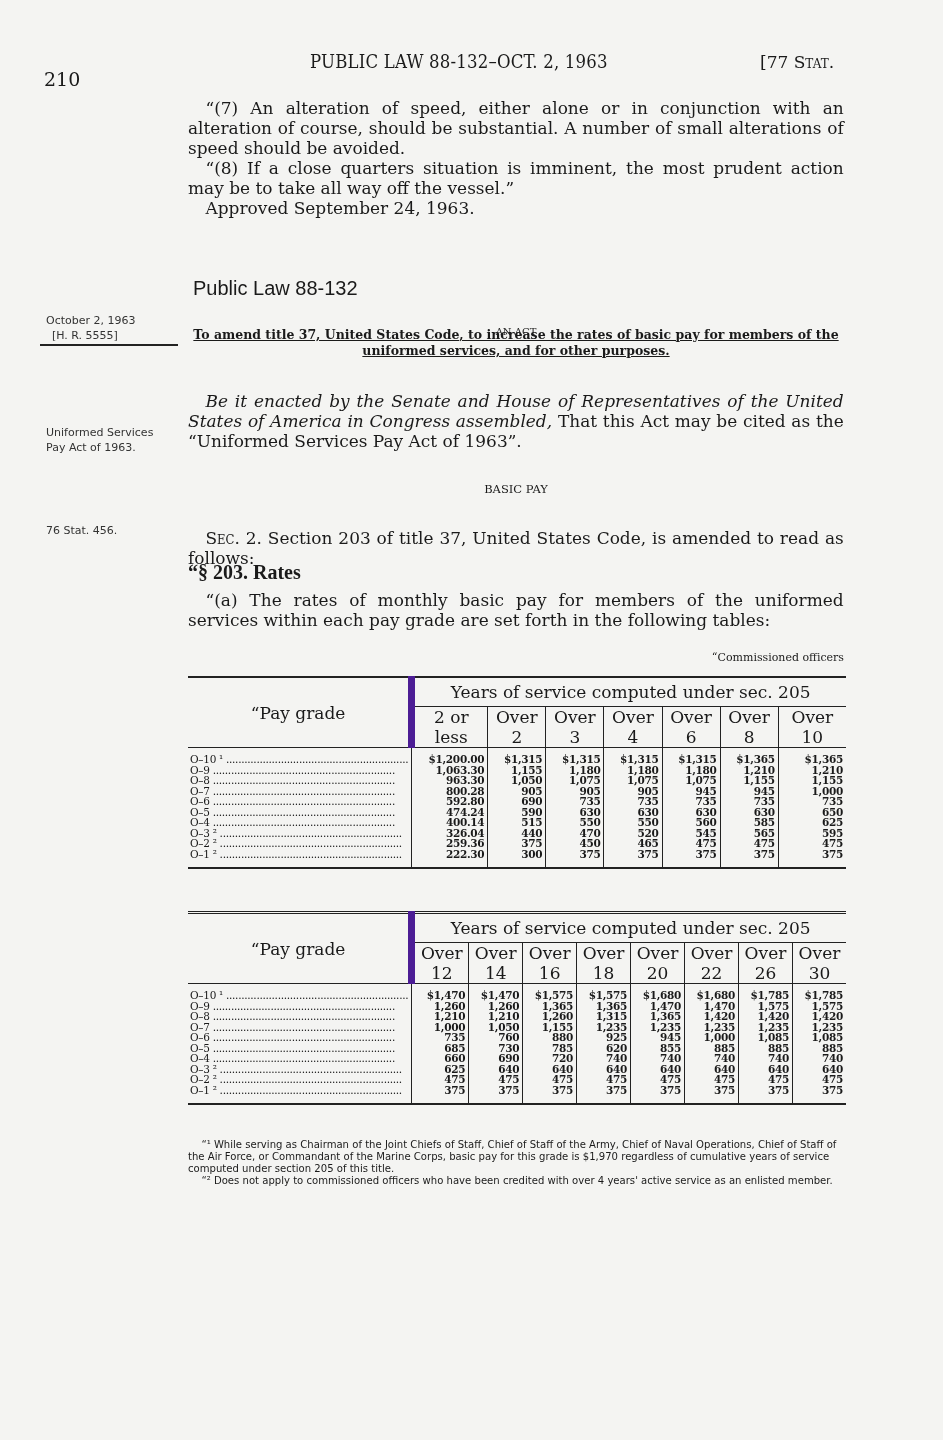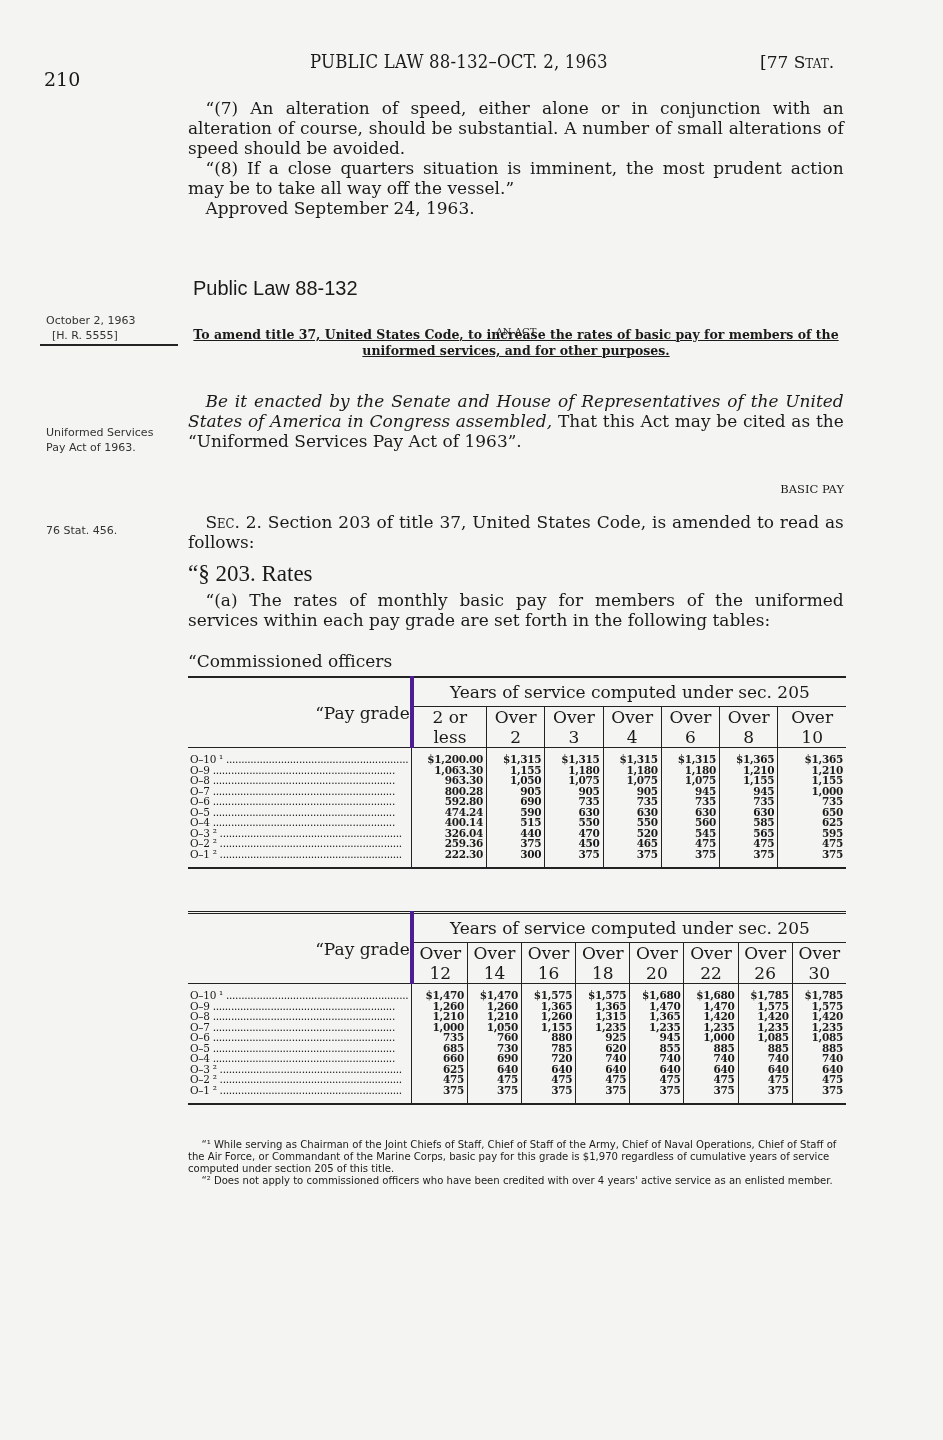--- a/index.html
+++ b/index.html
@@ -14,26 +14,26 @@
   .running-head { position: absolute; left: 310px; top: 51px; font-size: 18px; letter-spacing: 0.2px; transform: scaleX(0.92); transform-origin: left; }
   .stat-ref { position: absolute; left: 760px; top: 52px; font-size: 17px; font-variant: small-caps; }
   .body-col { position: absolute; left: 188px; width: 656px; }
   .para { font-size: 17.5px; line-height: 20px; text-align: justify; margin: 0; transform: scaleX(0.97); transform-origin: left; width: 676px; }
   .indent { text-indent: 18px; }
   .margin-note { position: absolute; left: 46px; width: 120px; font-family: "DejaVu Sans", sans-serif; font-size: 11px; line-height: 15px; color: #333; }
   .margin-rule { position: absolute; left: 40px; width: 138px; height: 0; border-top: 2px solid #222; }
   .pl-title { position: absolute; left: 193px; top: 277px; font-size: 20px; font-family: "Liberation Sans", sans-serif; }
   .an-act { position: absolute; left: 188px; width: 656px; top: 306px; font-size: 10px; text-align: center; margin-top: 20px; }
   .purpose { position: absolute; left: 188px; width: 656px; top: 327px; font-size: 12.5px; line-height: 16px; font-weight: bold; text-align: center; text-decoration: underline; }
-  .basic-pay { position: absolute; left: 188px; width: 656px; top: 482px; font-size: 11.5px; text-align: right; }
-  .sec-head { position: absolute; left: 188px; top: 561px; font-size: 23px; font-weight: normal; font-family: "Liberation Serif", serif; }
-  .tbl-title { position: absolute; left: 188px; width: 656px; top: 651px; font-size: 17px; text-align: left; }
+  .basic-pay { position: absolute; left: 188px; width: 656px; top: 482px; font-size: 11.5px; text-align: center; }
+  .sec-head { position: absolute; left: 188px; top: 561px; font-size: 20px; font-weight: bold; font-family: "Liberation Serif", serif; }
+  .tbl-title { position: absolute; left: 188px; width: 656px; top: 651px; font-size: 11px; text-align: right; }
   table.pay { position: absolute; left: 188px; width: 658px; border-collapse: collapse; font-size: 11px; }
   table.pay th { font-weight: normal; font-size: 17px; padding: 0; }
-  table.pay .hdr-grade { border-right: 4px solid #4c1d95; border-bottom: 1px solid #222; width: 133px; text-align: right; }
+  table.pay .hdr-grade { border-right: 7px solid #4c1d95; border-bottom: 1px solid #222; width: 133px; }
   table.pay .hdr-years { border-bottom: 1px solid #222; height: 28px; }
   table.pay .hdr-col { border-right: 1px solid #222; border-bottom: 1px solid #222; height: 30px; }
   table.pay .hdr-col:last-child { border-right: none; }
   table.pay td { padding: 0 3px 0 0; text-align: right; line-height: 10.5px; font-weight: bold; font-size: 10.5px; border-right: 1px solid #222; font-family: "DejaVu Serif", serif; letter-spacing: -0.3px; }
   table.pay td:last-child { border-right: none; }
   table.pay td.grade { text-align: left; font-weight: normal; padding-left: 2px; overflow: hidden; white-space: nowrap; font-size: 10.5px; }
   table.pay tbody tr:first-child td { padding-top: 6px; }
   table.pay tbody tr:last-child td { padding-bottom: 8px; }
   .toprule { border-top: 2px solid #222; }
   .botrule { border-bottom: 2px solid #222; }
@@ -68,21 +68,21 @@
 <div class="body-col" style="top:391px;">
   <p class="para indent"><i>Be it enacted by the Senate and House of Representatives of the United States of America in Congress assembled,</i><span> That this Act may be cited as the “Uniformed Services Pay Act of 1963”.</span></p>
 </div>
 
 <div class="margin-note" style="top:425px;">Uniformed Services Pay Act of 1963.</div>
 
 <div class="basic-pay">BASIC PAY</div>
 
 <div class="margin-note" style="top:523px;">76 Stat. 456.</div>
 
-<div class="body-col" style="top:512px;">
+<div class="body-col" style="top:528px;">
   <p class="para indent"><span style="font-variant:small-caps;">Sec. 2.</span><span> Section 203 of title 37, United States Code, is amended to read as follows:</span></p>
 </div>
 
 <div class="sec-head">“§ 203. Rates</div>
 
 <div class="body-col" style="top:590px;">
   <p class="para indent">“(a) The rates of monthly basic pay for members of the uniformed services within each pay grade are set forth in the following tables:</p>
 </div>
 
 <div class="tbl-title">“Commissioned officers</div>

